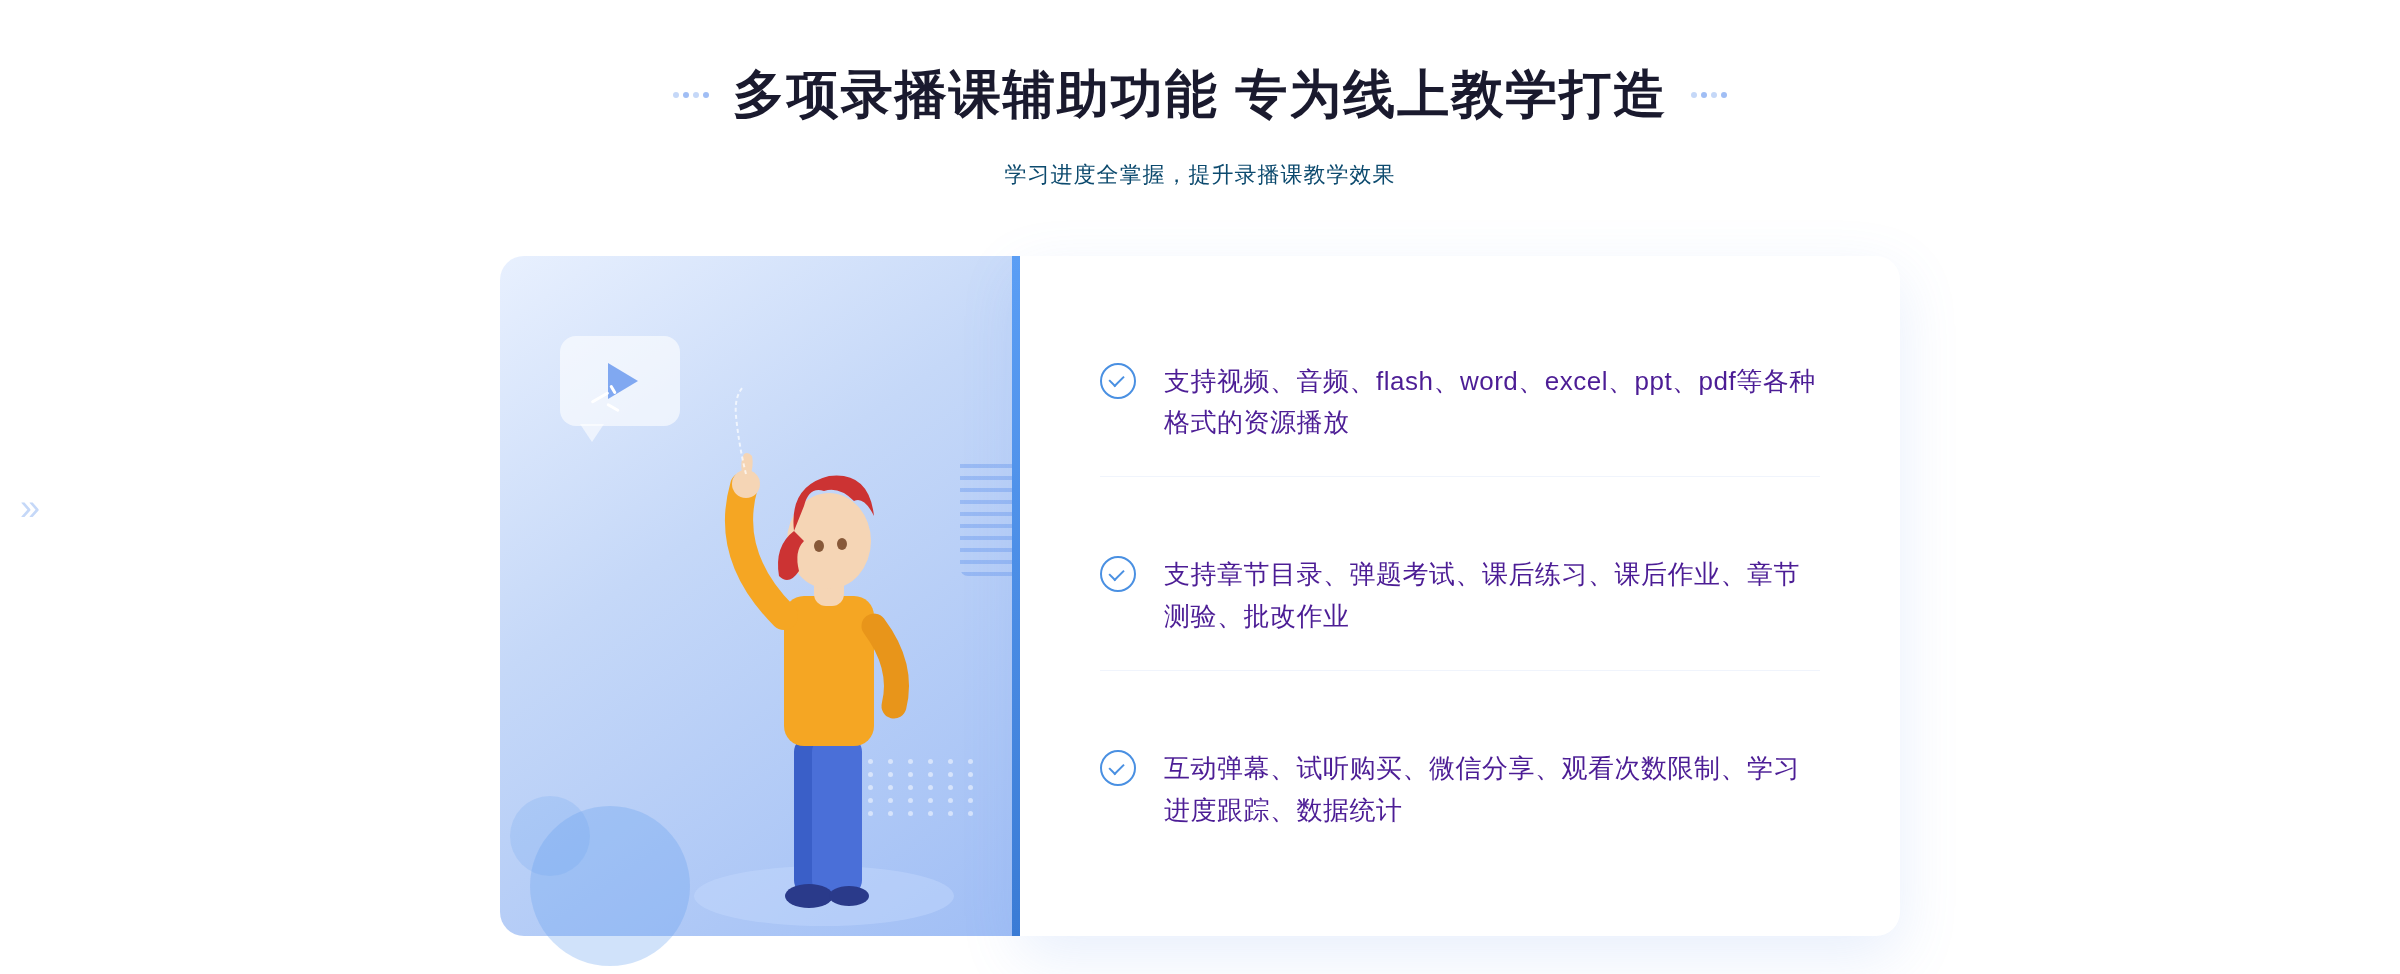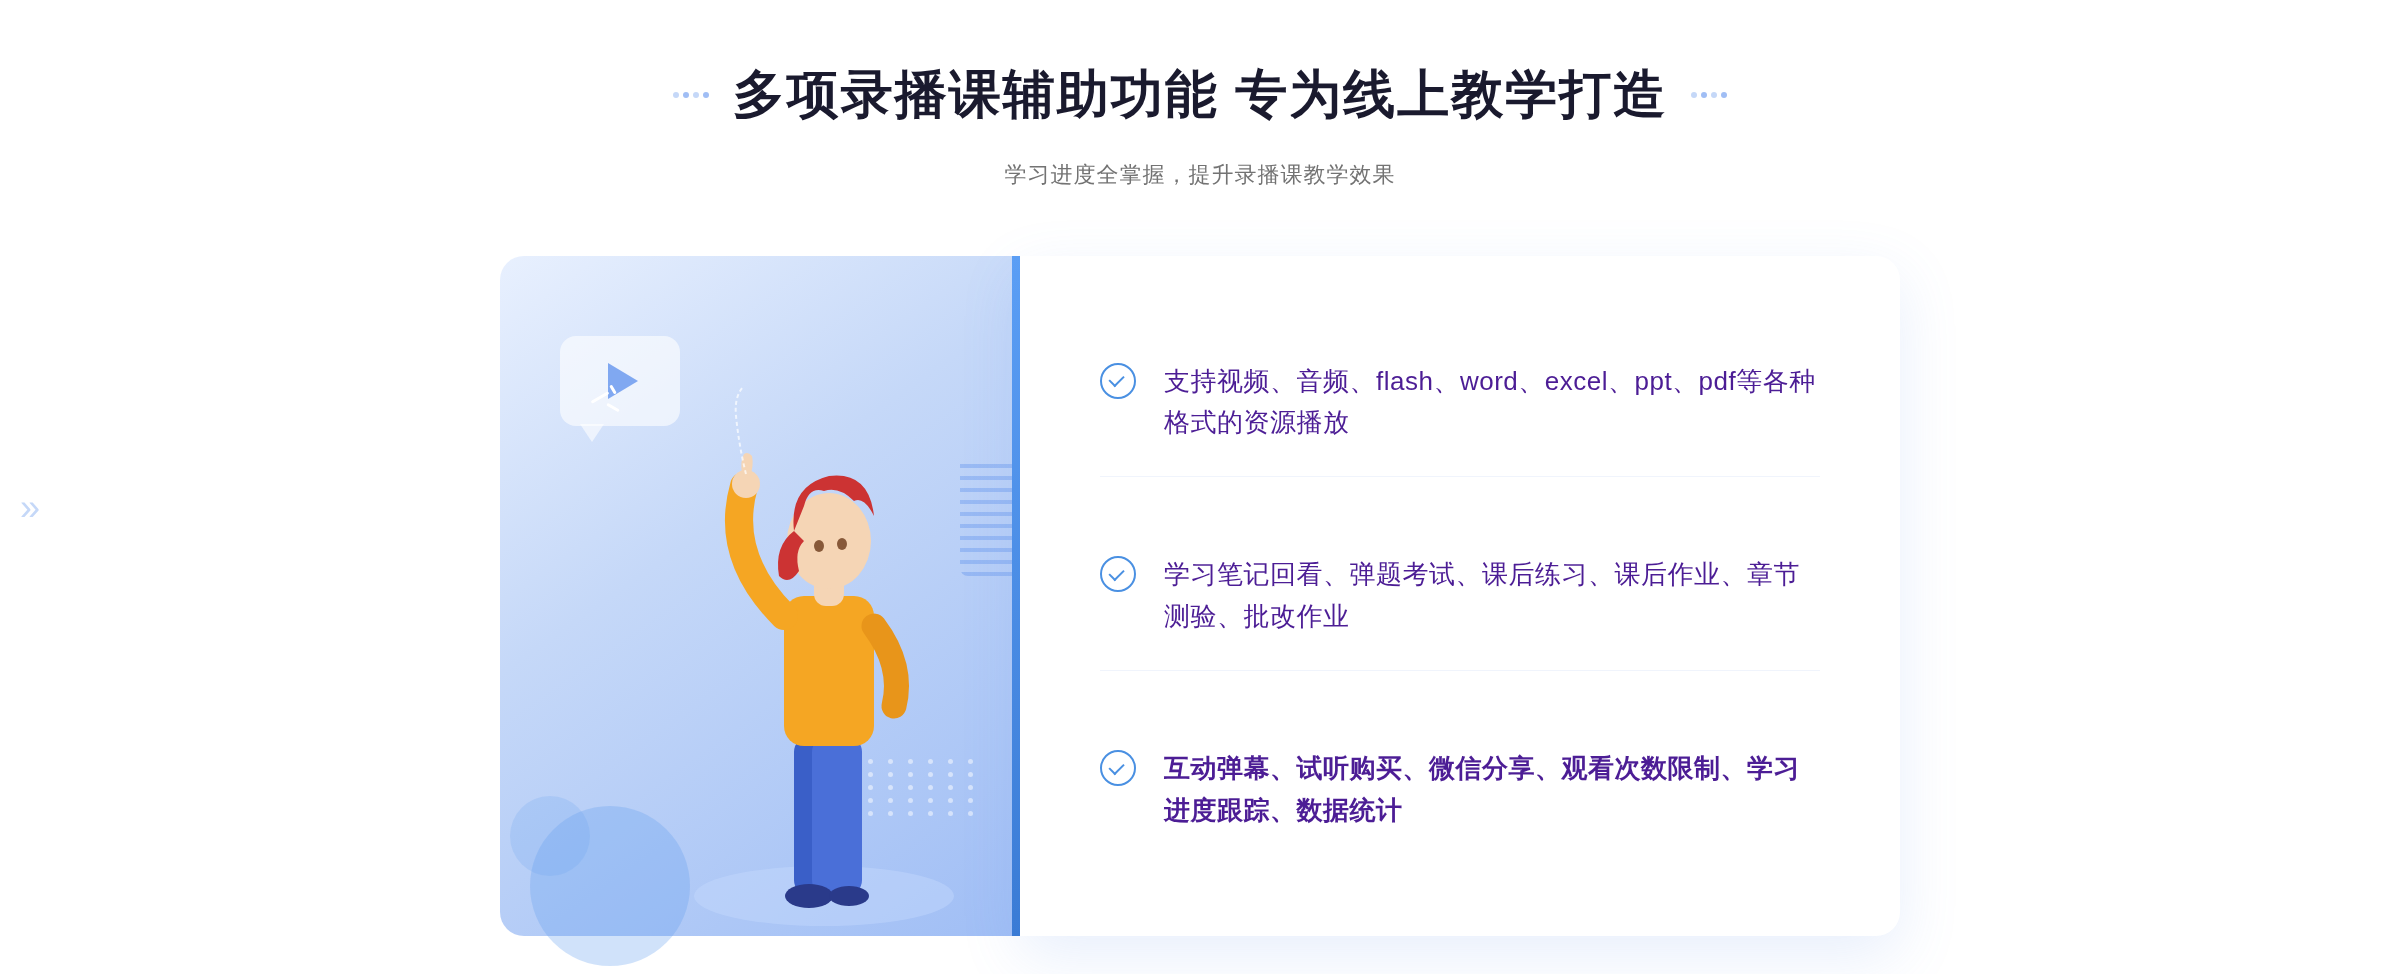--- a/index.html
+++ b/index.html
@@ -49,21 +49,21 @@
       background: #a0bef5;
     }
     .main-title {
       font-size: 52px;
       font-weight: 700;
       color: #1a1a2e;
       letter-spacing: 2px;
     }
     .subtitle {
       font-size: 22px;
-      color: #737373;
+      color: #0c4a6e;
       margin-top: 10px;
       text-align: center;
       letter-spacing: 1px;
     }
 
     
     .content-area {
       display: flex;
       align-items: stretch;
       width: 1400px;
@@ -190,21 +190,20 @@
     }
 
     .feature-item {
       display: flex;
       align-items: flex-start;
       padding: 32px 0;
       border-bottom: 1px solid #f0f4fc;
     }
     .feature-item:last-child {
       border-bottom: none;
-      font-weight: bold;
     }
 
     
     .check-icon {
       width: 36px;
       height: 36px;
       flex-shrink: 0;
       margin-right: 28px;
       margin-top: 2px;
     }
@@ -408,21 +407,21 @@
         <div class="check-icon">
           <div class="check-circle"></div>
         </div>
         <span class="feature-text">支持视频、音频、flash、word、excel、ppt、pdf等各种格式的资源播放</span>
       </div>
 
       <div class="feature-item">
         <div class="check-icon">
           <div class="check-circle"></div>
         </div>
-        <span class="feature-text">学习笔记回看、弹题考试、课后练习、课后作业、章节测验、批改作业</span>
+        <span class="feature-text">支持章节目录、弹题考试、课后练习、课后作业、章节测验、批改作业</span>
       </div>
 
 
       <div class="feature-item">
         <div class="check-icon">
           <div class="check-circle"></div>
         </div>
         <span class="feature-text">互动弹幕、试听购买、微信分享、观看次数限制、学习进度跟踪、数据统计</span>
       </div>
 

